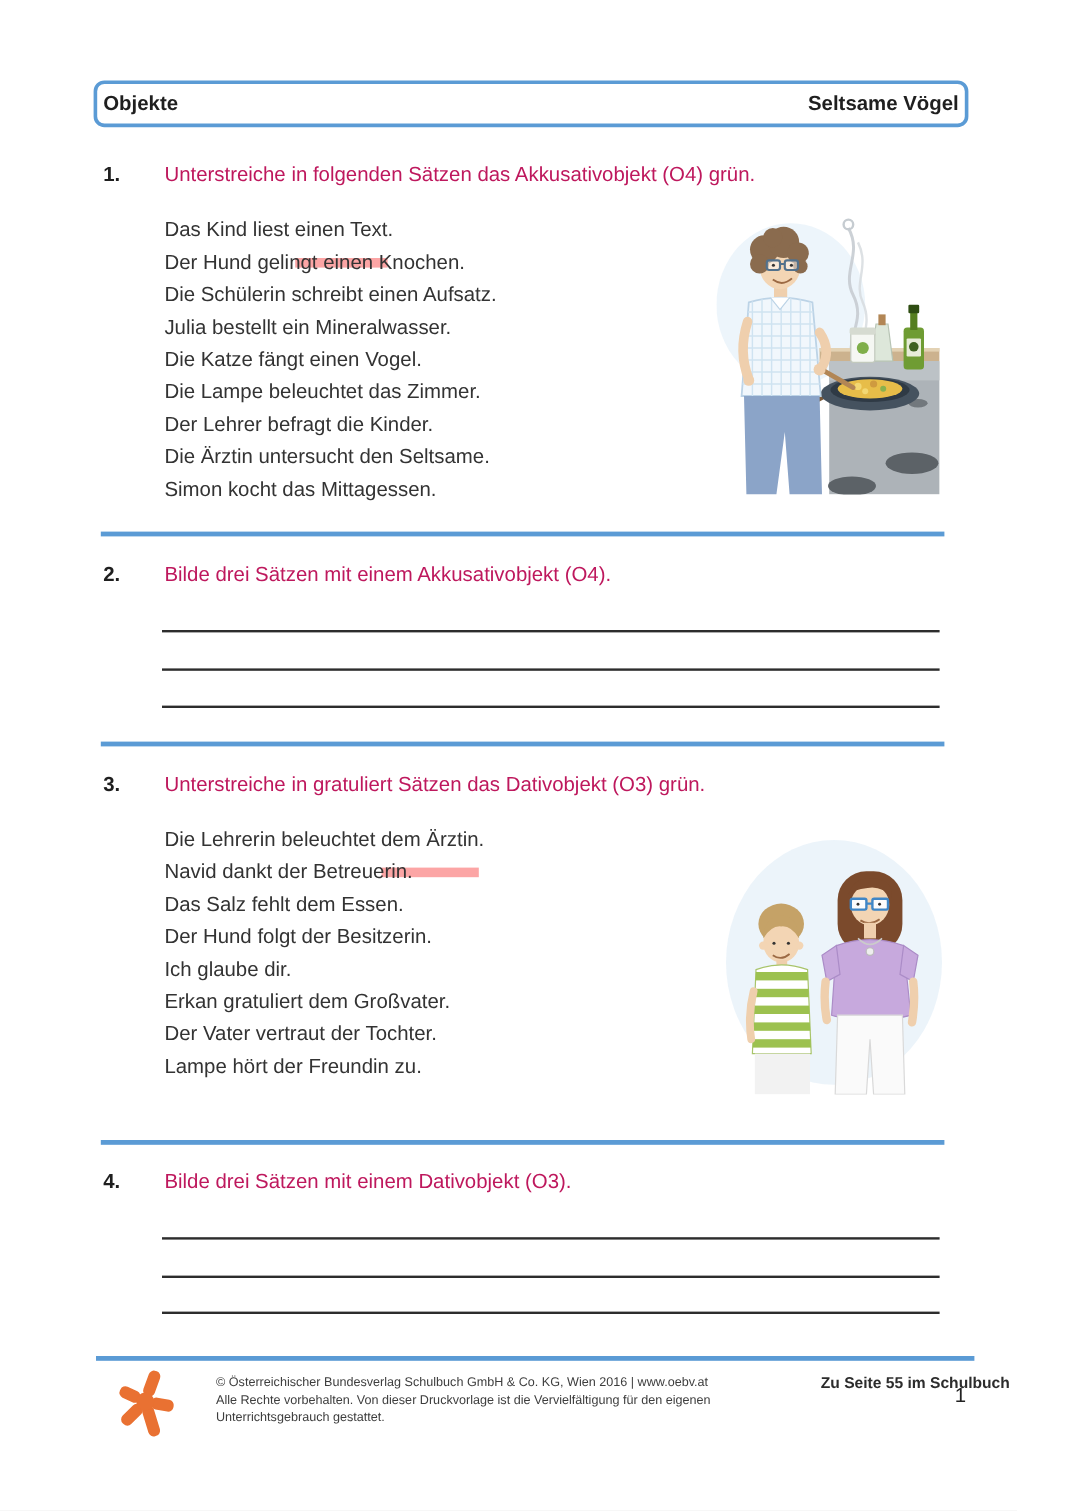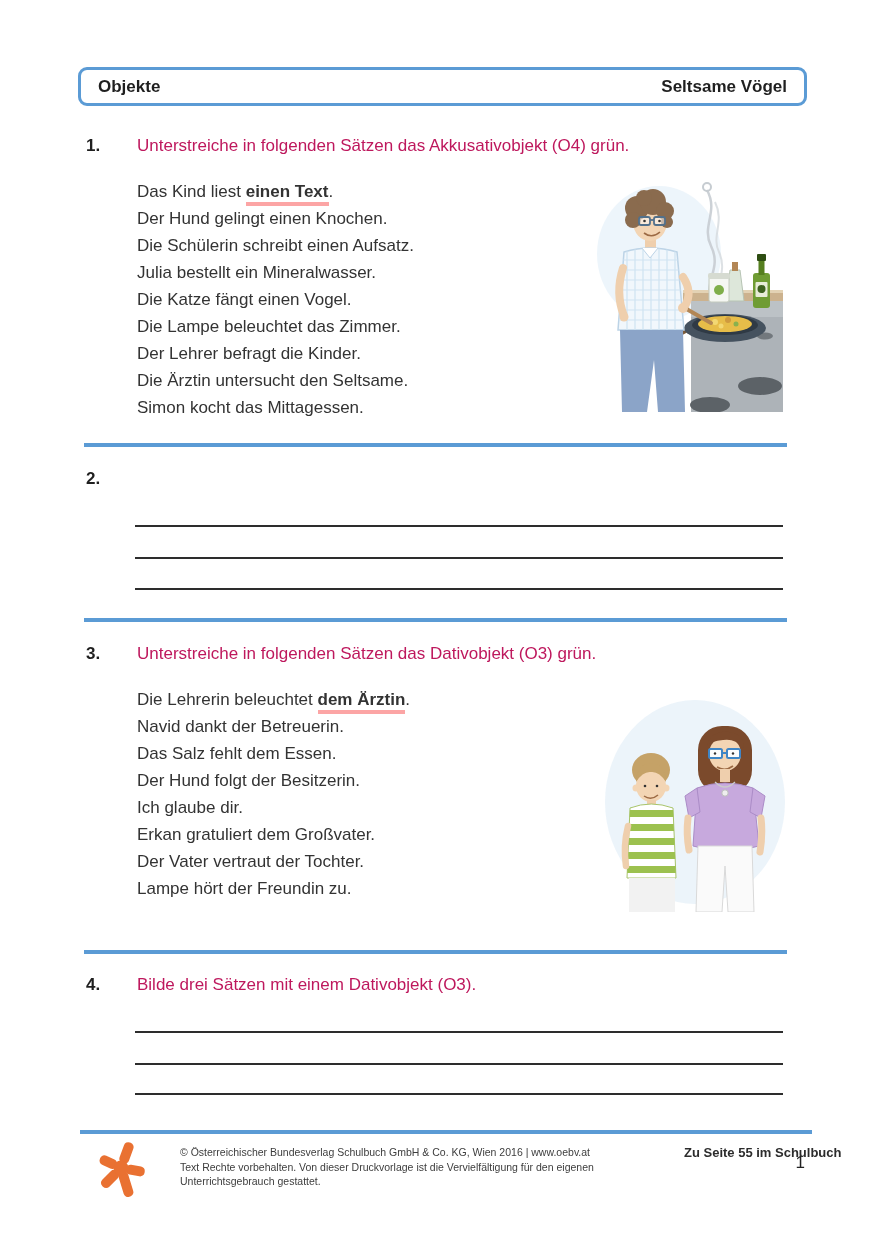--- a/index.html
+++ b/index.html
@@ -6,28 +6,28 @@
   .page{
     position:relative;width:890px;height:1259px;background:#ffffff;
     margin:0 auto;font-family:"Liberation Sans",sans-serif;color:#333;
     overflow:hidden;
   }
   
   .header-box{
     position:absolute;left:78px;top:67px;width:729px;height:39px;
     box-sizing:border-box;border:3px solid #5B9BD5;border-radius:9px;
     display:flex;align-items:center;justify-content:space-between;
-    padding:0 17px;font-weight:bold;font-size:17px;color:#1f1f1f;
+    padding:0 5px;font-weight:bold;font-size:17px;color:#1f1f1f;
   }
   
   .ex-num{position:absolute;left:86px;font-weight:bold;font-size:17px;color:#1f1f1f;}
   .ex-instr{position:absolute;left:137px;font-size:17px;color:#be185d;white-space:nowrap;}
   .sentences{position:absolute;left:137px;font-size:17px;line-height:27px;color:#333;}
   .sentence{white-space:nowrap;}
-  .gu{border-bottom:4px solid #fca5a5;padding-bottom:1px;font-weight:bold;}
+  .gu{border-bottom:8px solid #fca5a5;padding-bottom:14px;}
   .divider{position:absolute;left:84px;width:703px;height:4px;background:#5B9BD5;}
   .wline{position:absolute;left:135px;width:648px;height:0;border-top:2px solid #2d2d2d;}
   .illu{position:absolute;}
   
   .footer-line{position:absolute;left:80px;top:1130px;width:732px;height:4px;background:#5B9BD5;}
   .logo{position:absolute;left:97px;top:1140px;width:50px;height:60px;}
   .footer-text{position:absolute;left:180px;top:1145px;width:470px;font-size:10.5px;line-height:14.5px;color:#3d3d3d;}
   .footer-ref{position:absolute;left:684px;top:1145px;font-size:13px;font-weight:bold;color:#2c2c2c;white-space:nowrap;}
   .page-num{position:absolute;left:755px;top:1153px;width:50px;text-align:right;font-size:17px;color:#222;}
 </style>
@@ -136,28 +136,29 @@
     <path d="M86 99 Q96 114 88 128" stroke="#efcfad" stroke-width="8" fill="none" stroke-linecap="round"></path>
     <line x1="86" y1="129" x2="114" y2="145" stroke="#b28655" stroke-width="4" stroke-linecap="round"></line>
     <circle cx="86" cy="130" r="5" fill="#efcfad"></circle>
     <circle cx="27" cy="139" r="4.5" fill="#efcfad"></circle>
     <path d="M23 152 L86 152 L88 234 L61 234 L57 182 L50 234 L25 234 Z" fill="#8ba4c8"></path>
   </svg>
 
   <div class="divider" style="top:443px"></div>
 
   <div class="ex-num" style="top:469px">2.</div>
+  <div class="ex-instr" style="top:469px">Bilde drei Sätzen mit einem Akkusativobjekt (O4).</div>
   <div class="wline" style="top:525px"></div>
   <div class="wline" style="top:557px"></div>
   <div class="wline" style="top:588px"></div>
 
   <div class="divider" style="top:618px"></div>
 
   <div class="ex-num" style="top:644px">3.</div>
-  <div class="ex-instr" style="top:644px">Unterstreiche in folgenden Sätzen das Dativobjekt (O3) grün.</div>
+  <div class="ex-instr" style="top:644px">Unterstreiche in gratuliert Sätzen das Dativobjekt (O3) grün.</div>
 
   <div class="sentences" style="top:686px">
     <div class="sentence"><span>Die Lehrerin beleuchtet </span><span class="gu">dem Ärztin</span><span>.</span></div>
     <div class="sentence"><span>Navid dankt der Betreuerin.</span></div>
     <div class="sentence"><span>Das Salz fehlt dem Essen.</span></div>
     <div class="sentence"><span>Der Hund folgt der Besitzerin.</span></div>
     <div class="sentence"><span>Ich glaube dir.</span></div>
     <div class="sentence"><span>Erkan gratuliert dem Großvater.</span></div>
     <div class="sentence"><span>Der Vater vertraut der Tochter.</span></div>
     <div class="sentence"><span>Lampe hört der Freundin zu.</span></div>
@@ -227,18 +228,18 @@
       <rect x="-5" y="-27" width="10" height="22" rx="4.5" transform="rotate(20)"></rect>
       <rect x="-5" y="-24" width="10" height="19" rx="4.5" transform="rotate(100)"></rect>
       <rect x="-5" y="-30" width="10" height="26" rx="4.5" transform="rotate(163)"></rect>
       <rect x="-5" y="-26" width="10" height="21" rx="4.5" transform="rotate(225)"></rect>
       <rect x="-5" y="-23" width="10" height="18" rx="4.5" transform="rotate(295)"></rect>
       <circle r="7.5"></circle>
     </g>
   </svg>
   <div class="footer-text">
     <div>© Österreichischer Bundesverlag Schulbuch GmbH &amp; Co. KG, Wien 2016  |  www.oebv.at</div>
-    <div>Text Rechte vorbehalten. Von dieser Druckvorlage ist die Vervielfältigung für den eigenen Unterrichtsgebrauch gestattet.</div>
+    <div>Alle Rechte vorbehalten. Von dieser Druckvorlage ist die Vervielfältigung für den eigenen Unterrichtsgebrauch gestattet.</div>
   </div>
   <div class="footer-ref">Zu Seite 55 im Schulbuch</div>
   <div class="page-num">1</div>
 
 </div>
 
 </body></html>

